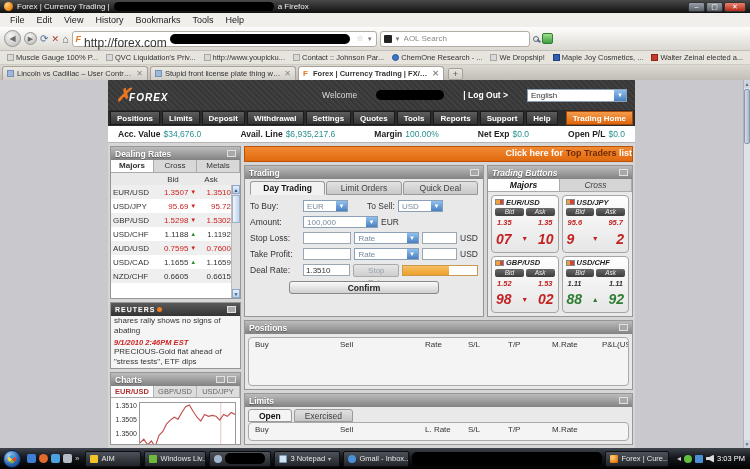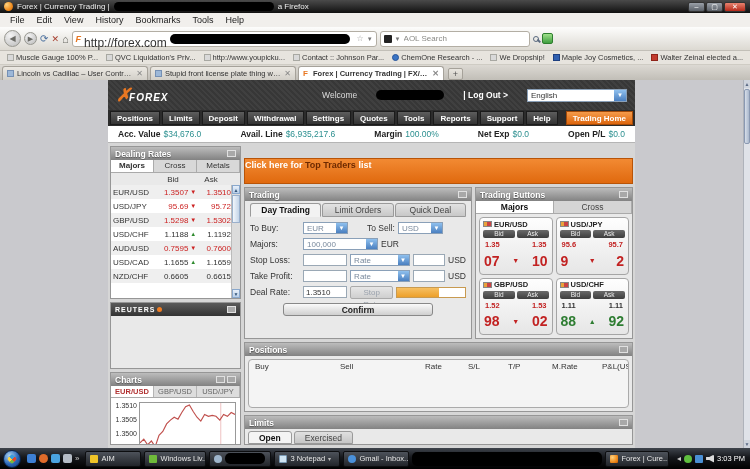--- a/index.html
+++ b/index.html
@@ -146,22 +146,22 @@
 .ch-tab { flex:1; text-align:center; line-height:11px; color:#666; border-right:1px solid #b5b5b5; }
 .ch-tab.active { background:#fff; color:#b03030; font-weight:bold; }
 .ch-area { flex:1; background:#fff; display:flex; position:relative; padding:2px 2px 0 0; }
 .ch-ylabels { width:28px; flex:none; position:relative; font-size:7px; color:#333; text-align:right; }
 .ch-ylabel { position:absolute; right:2px; }
 .ch-plot { flex:1; border:1px solid #999; margin:2px 2px 10px 0; position:relative; }
 .ch-plot svg { width:100%; height:100%; display:block; }
 .ch-xlabels { position:absolute; bottom:0; left:28px; right:2px; font-size:7px; color:#333; }
 
 
-.banner { height:26px; flex:none; background:linear-gradient(#f28a33,#e0690e); text-align:left; font-size:9px;
-  font-weight:bold; color:#fff; line-height:13px; border:1px solid #b85408;margin-top:12px; }
+.banner { height:16px; flex:none; background:linear-gradient(#f28a33,#e0690e); text-align:right; font-size:9px;
+  font-weight:bold; color:#fff; line-height:13px; border:1px solid #b85408; }
 .banner b { color:#6e2a00; }
 
 
 .trade-row { height:152px; flex:none; display:flex; gap:3px; }
 .trading { flex:1; min-width:0; }
 .tr-body { flex:1; padding:2px 5px; display:flex; flex-direction:column; }
 .tr-tabs { height:14px; flex:none; display:flex; gap:1px; margin-bottom:3px; }
 .tr-tab { flex:1; text-align:center; font-size:8.5px; line-height:13px; color:#444; background:linear-gradient(#e2e2e2,#c8c8c8);
   border:1px solid #9a9a9a; border-radius:3px 3px 0 0; }
 .tr-tab.active { background:#f2f2f2; font-weight:bold; color:#111; border-bottom-color:#f2f2f2; }
@@ -174,21 +174,21 @@
 .inp { height:12px; background:#fff; border:1px solid #9aa8b5; font-size:8px; color:#333; padding:0 2px; display:flex; align-items:center; }
 .btn-disabled { height:13px; background:linear-gradient(#e6e6e6,#cfcfcf); border:1px solid #aaa; color:#9aa2ad;
   font-size:8px; text-align:center; line-height:12px; padding:0 6px; border-radius:2px; }
 .rate-bar { height:11px; width:84px; border:1px solid #c89a50; background:#fff; display:flex; }
 .rate-fill { width:62%; background:linear-gradient(#f6bf62,#eda029); }
 .confirm-row { display:flex; justify-content:center; margin-top:3px; }
 .confirm-btn { width:150px; height:13px; background:linear-gradient(#fafafa,#cfcfcf); border:1px solid #888;
   border-radius:3px; font-size:8.5px; font-weight:bold; color:#222; text-align:center; line-height:12px; }
 
 
-.tbuttons { width:158px; flex:none; }
+.tbuttons { width:146px; flex:none;font-style:italic; }
 .tb-tabs { height:13px; flex:none; display:flex; background:#d5d5d5; border-bottom:1px solid #aaa; font-size:8.5px; }
 .tb-tab { flex:1; text-align:center; line-height:12px; color:#444; border-right:1px solid #ababab; }
 .tb-tab.active { background:#fff; font-weight:bold; color:#111; }
 .tb-grid { flex:1; display:grid; grid-template-columns:1fr 1fr; grid-template-rows:1fr 1fr; gap:3px; padding:3px; }
 .quote { border:1px solid #a5a5a5; border-radius:4px; background:linear-gradient(#fefefe,#e6e6e6);
   padding:1px 3px; display:flex; flex-direction:column; font-size:7px; overflow:hidden; }
 .q-top { display:flex; align-items:center; gap:2px; height:10px; }
 .q-flag { width:9px; height:6px; background:linear-gradient(90deg,#e8a33c 50%,#c44 50%); border:1px solid #888; flex:none; }
 .q-pair { font-weight:bold; color:#222; font-size:7.5px; }
 .q-cols { display:flex; gap:2px; height:8px; margin:1px 0; }
@@ -462,20 +462,25 @@
           </div>
         </div>
       </div>
 
       <div class="panel news">
         <div class="panel-hd news-hd">
           <span class="reuters">REUTERS</span>
           <div class="reuters-dot"></div>
           <div class="hd-icon"></div>
         </div>
+        <div class="news-body">
+          <div>shares rally shows no signs of abating</div>
+          <div class="news-time">9/1/2010 2:46PM EST</div>
+          <div>PRECIOUS-Gold flat ahead of "stress tests", ETF dips</div>
+        </div>
       </div>
 
       <div class="panel charts">
         <div class="panel-hd">
           <span>Charts</span>
           <div class="hd-icon"></div>
           <div class="hd-icon"></div>
         </div>
         <div class="ch-tabs">
           <div class="ch-tab active">EUR/USD</div>
@@ -528,21 +533,21 @@
                     <span>EUR</span>
                     <div class="sel-arrow">▼</div>
                   </div>
               <span class="f-label" style="width:auto;margin-left:16px">To Sell:</span>
               <div class="sel" style="width:45px">
                     <span>USD</span>
                     <div class="sel-arrow">▼</div>
                   </div>
             </div>
             <div class="form-row">
-              <span class="f-label">Majors:</span>
+              <span class="f-label">Amount:</span>
               <div class="sel" style="width:75px">
                     <span>100,000</span>
                     <div class="sel-arrow">▼</div>
                   </div>
               <span>EUR</span>
             </div>
             <div class="form-row">
               <span class="f-label">Stop Loss:</span>
               <div class="inp" style="width:52px"></div>
               <div class="sel" style="width:68px">

